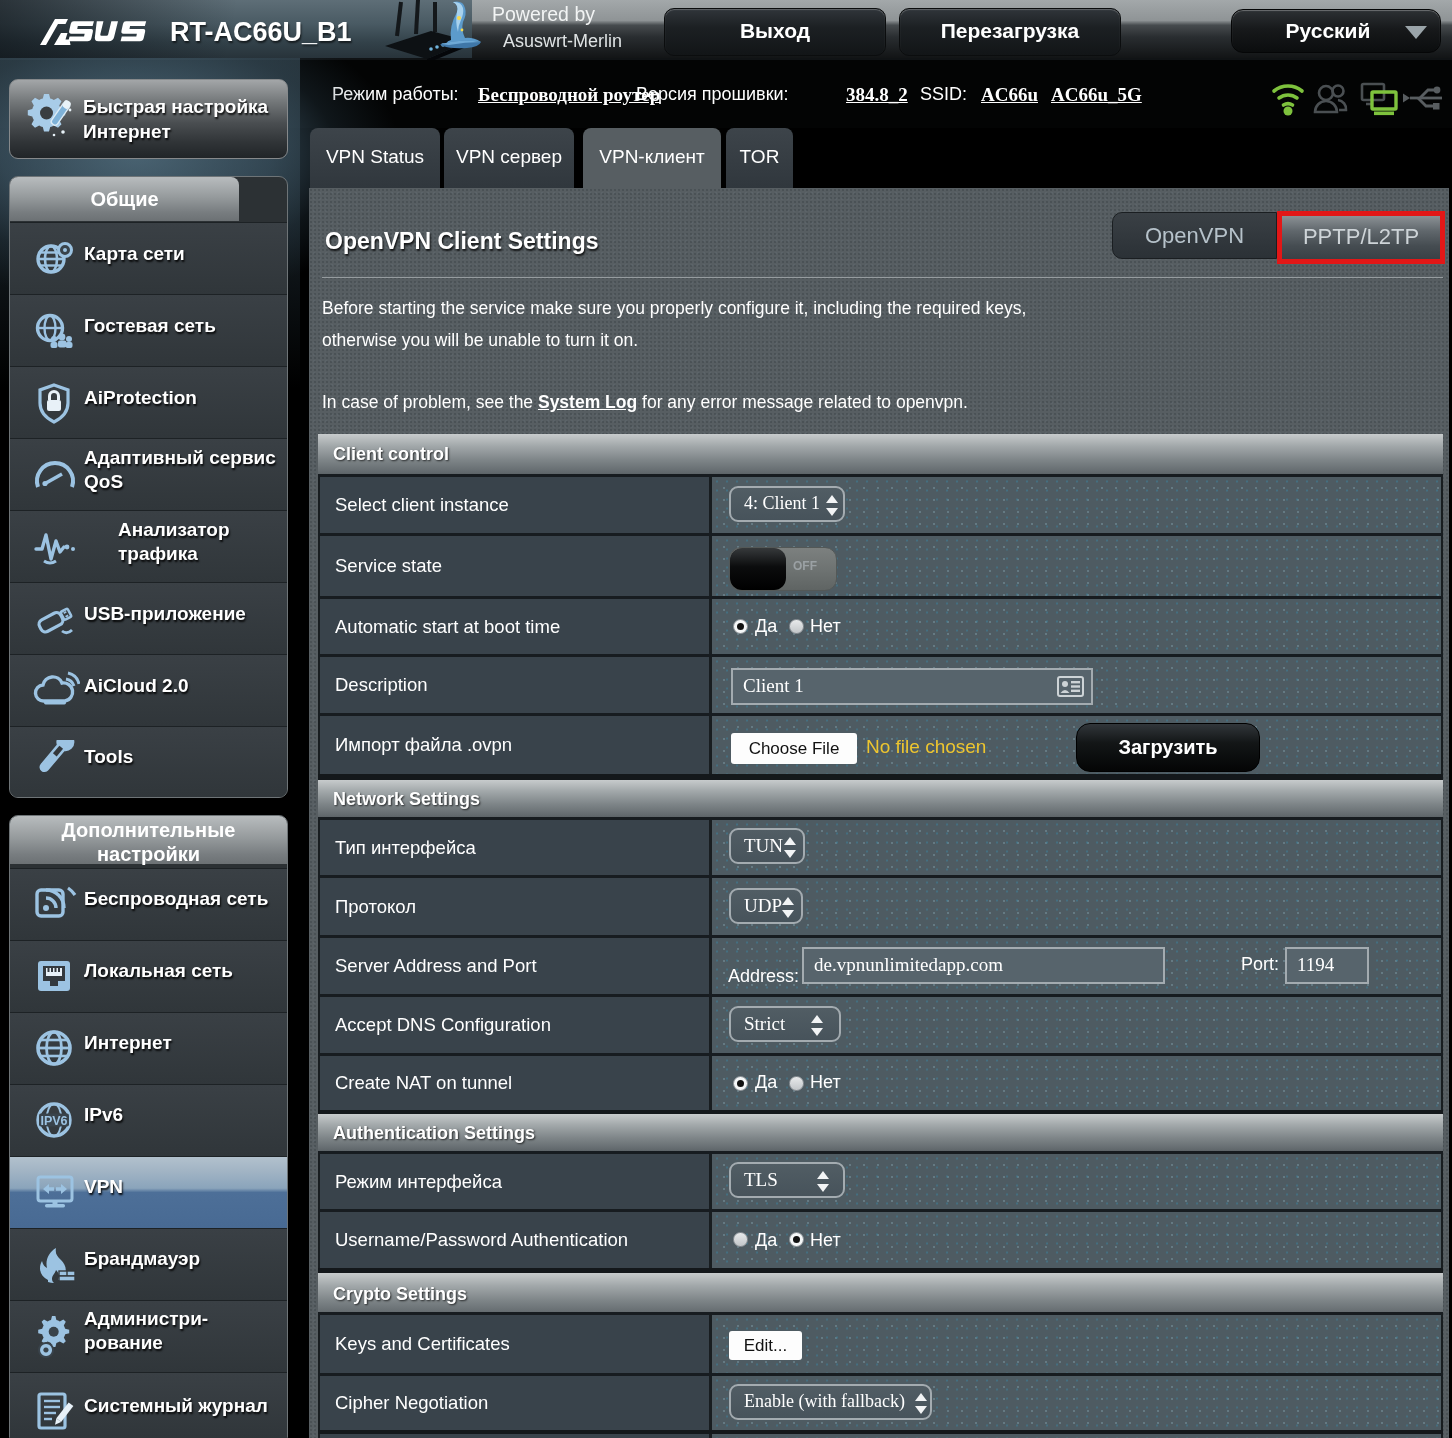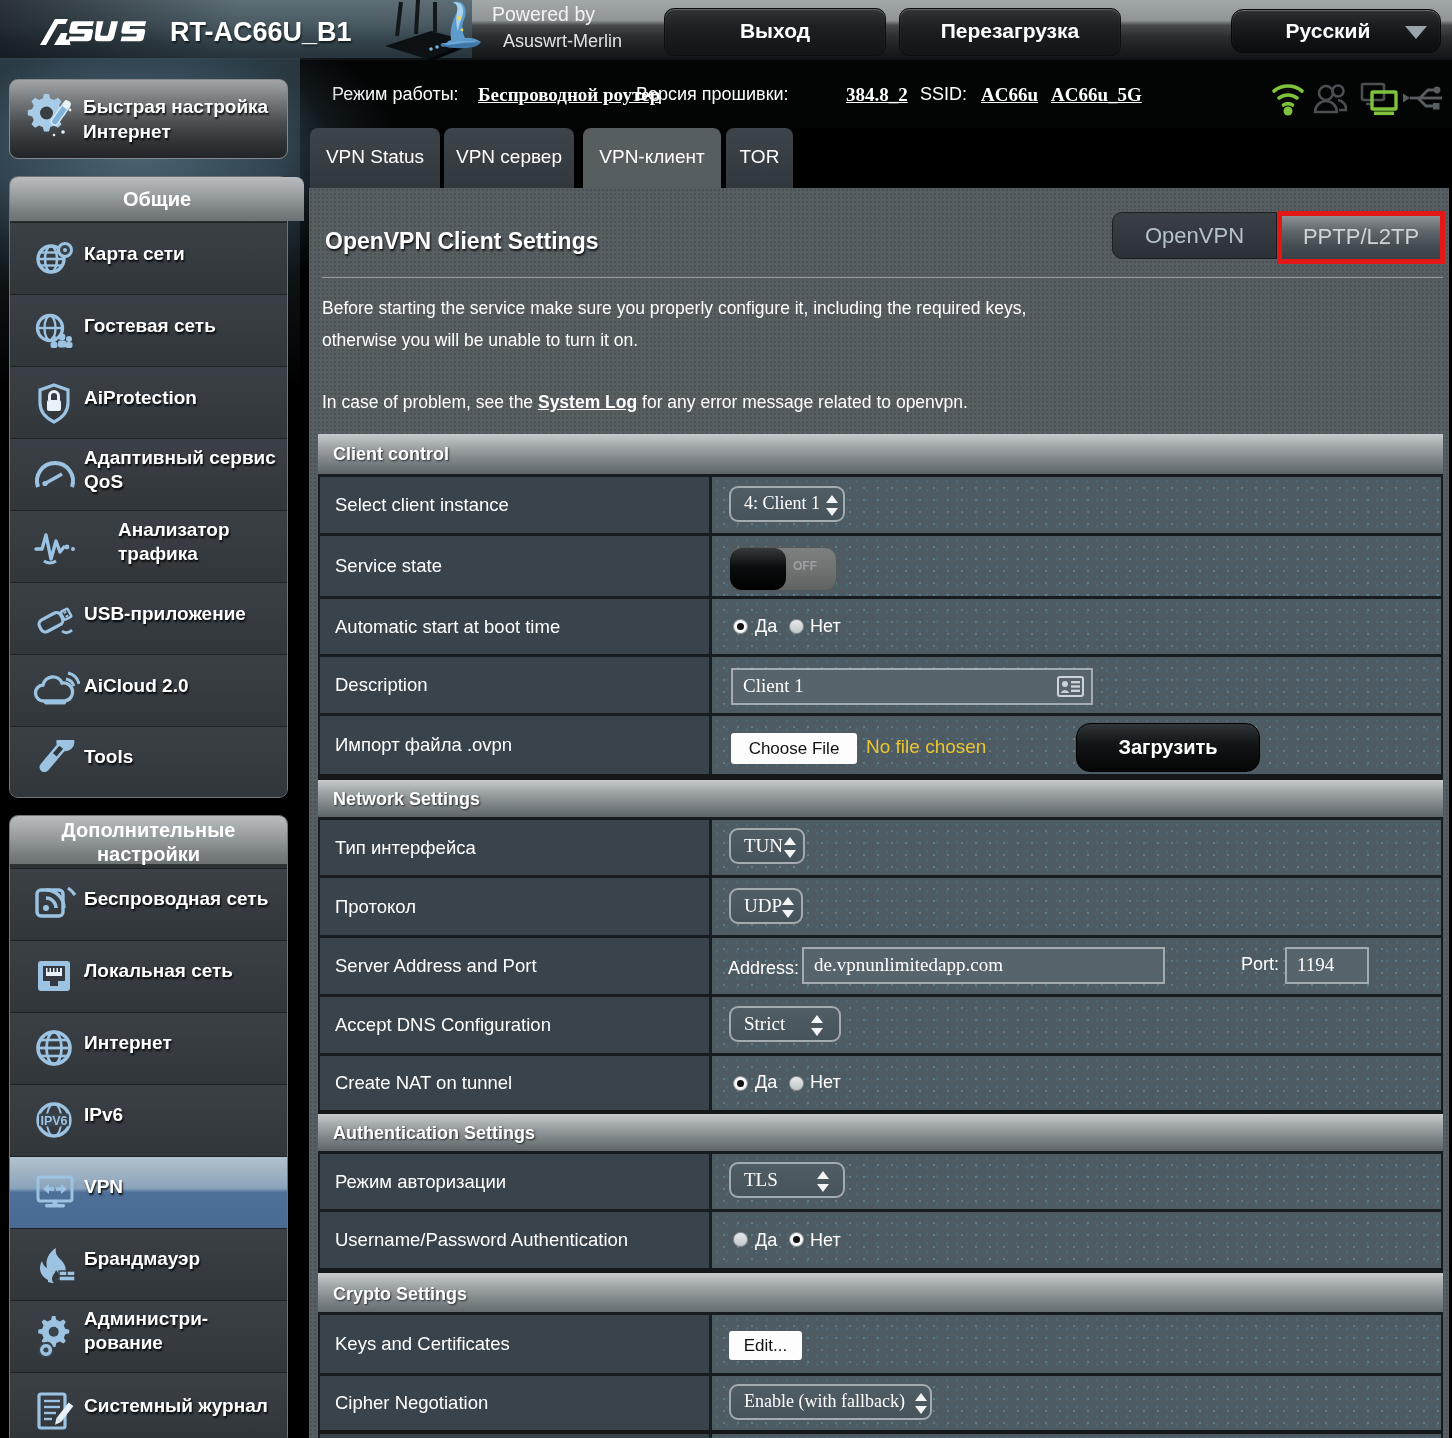--- a/index.html
+++ b/index.html
@@ -214,21 +214,21 @@
         <circle cx="42" cy="14" r="1.8"></circle>
         <circle cx="46" cy="22" r="1.4"></circle>
         <circle cx="39" cy="44" r="1.8"></circle>
         <circle cx="30" cy="47" r="1.3"></circle>
       </g>
   </svg>
   <div class="abs lbl" style="left:73px;top:14px;color:#fff;font-weight:bold;font-size:19px;line-height:25px;text-shadow:1px 2px 2px rgba(0,0,0,.9);">Быстрая настройка<br>Интернет</div>
 </div>
 
 <div class="abs sbox" style="top:176px;height:622px;"></div>
-<div class="abs ghead" style="left:10px;top:177px;width:294px;height:44px;line-height:44px;border-radius:8px 8px 0 0;">Общие</div>
+<div class="abs ghead" style="left:10px;top:177px;width:229px;height:44px;line-height:44px;border-radius:8px 8px 0 0;">Общие</div>
 
 <div class="mitem" style="left:10px;top:222px;height:72px;">
 <svg style="position:absolute;left:22px;top:14px;" width="44" height="44" viewBox="0 0 44 44">
       <circle cx="19" cy="22" r="13" fill="none" stroke="#9cc3e2" stroke-width="3.4"></circle>
       <ellipse cx="19" cy="22" rx="6" ry="13" fill="none" stroke="#9cc3e2" stroke-width="2.6"></ellipse>
       <line x1="6" y1="22" x2="32" y2="22" stroke="#9cc3e2" stroke-width="2.6"></line>
       <line x1="8" y1="15.5" x2="30" y2="15.5" stroke="#9cc3e2" stroke-width="2.4"></line>
       <line x1="8" y1="28.5" x2="30" y2="28.5" stroke="#9cc3e2" stroke-width="2.4"></line>
       <circle cx="33" cy="13" r="6.5" fill="#39434b" stroke="#9cc3e2" stroke-width="3"></circle>
       <circle cx="33" cy="13" r="2" fill="#9cc3e2"></circle>
@@ -518,21 +518,21 @@
               <polygon points="0,13 12,13 6,21 " fill="#f2f4f5"></polygon>
             </svg>
           </div>
         </div>
       </div>
 <div class="trow abs" style="left:0;top:501px;height:59px;border-top:3px solid #171c20;box-sizing:border-box;">
 <div class="tlab">
           <span>Server Address and Port</span>
         </div>
 <div class="tval dots">
-          <span style="position:absolute;left:16px;top:20px;color:#fff;font-size:18px;">Address:</span>
+          <span style="position:absolute;left:16px;top:28px;color:#fff;font-size:18px;">Address:</span>
 <div class="tinput" style="left:90px;top:9px;width:363px;height:37px;padding:5px 10px;">de.vpnunlimitedapp.com</div>
 <span style="position:absolute;left:529px;top:16px;color:#fff;font-size:18px;">Port:</span>
 <div class="tinput" style="left:573px;top:9px;width:84px;height:37px;padding:5px 10px;">1194</div>
         </div>
       </div>
 <div class="trow abs" style="left:0;top:560px;height:59px;border-top:3px solid #171c20;box-sizing:border-box;">
 <div class="tlab">
           <span>Accept DNS Configuration</span>
         </div>
 <div class="tval dots">
@@ -554,21 +554,21 @@
           <span class="rlab" style="left:43px;top:16px;">Да</span>
           <div class="radio off" style="left:77px;top:20px;"></div>
           <span class="rlab" style="left:98px;top:16px;">Нет</span>
         </div>
       </div>
 <div class="thead abs" style="left:0;top:676px;height:41px;border-top:4px solid #14181b;box-sizing:border-box;">
         <span>Authentication Settings</span>
       </div>
 <div class="trow abs" style="left:0;top:717px;height:58px;border-top:3px solid #171c20;box-sizing:border-box;">
 <div class="tlab">
-          <span>Режим авторизации</span>
+          <span>Режим интерфейса</span>
         </div>
 <div class="tval dots">
           <div class="sel" style="left:17px;top:8px;width:116px;">
             <span class="tx">TLS</span>
             <svg style="right:14px;" width="12" height="22" viewBox="0 0 12 22">
               <polygon points="6,0 12,8 0,8" fill="#f2f4f5"></polygon>
               <polygon points="0,13 12,13 6,21 " fill="#f2f4f5"></polygon>
             </svg>
           </div>
         </div>

